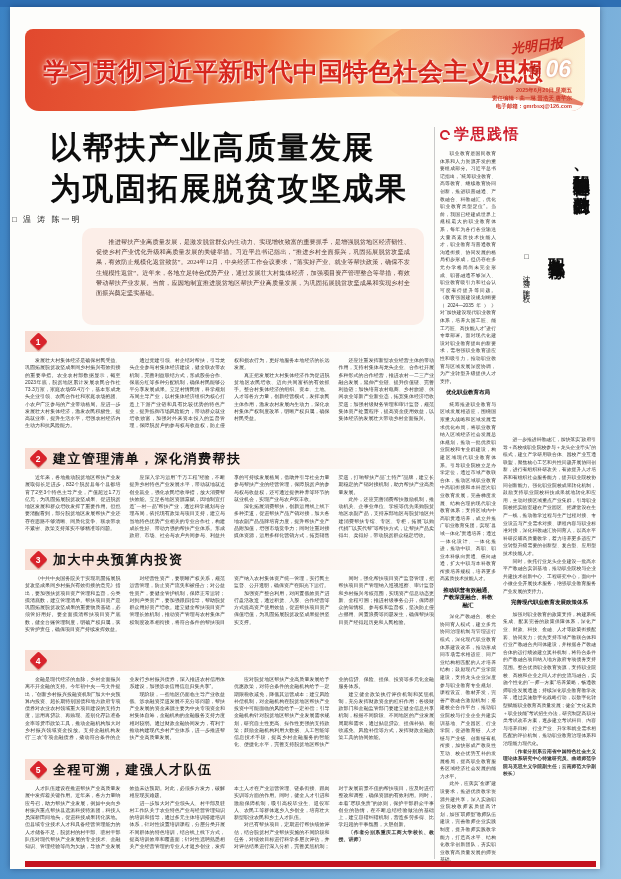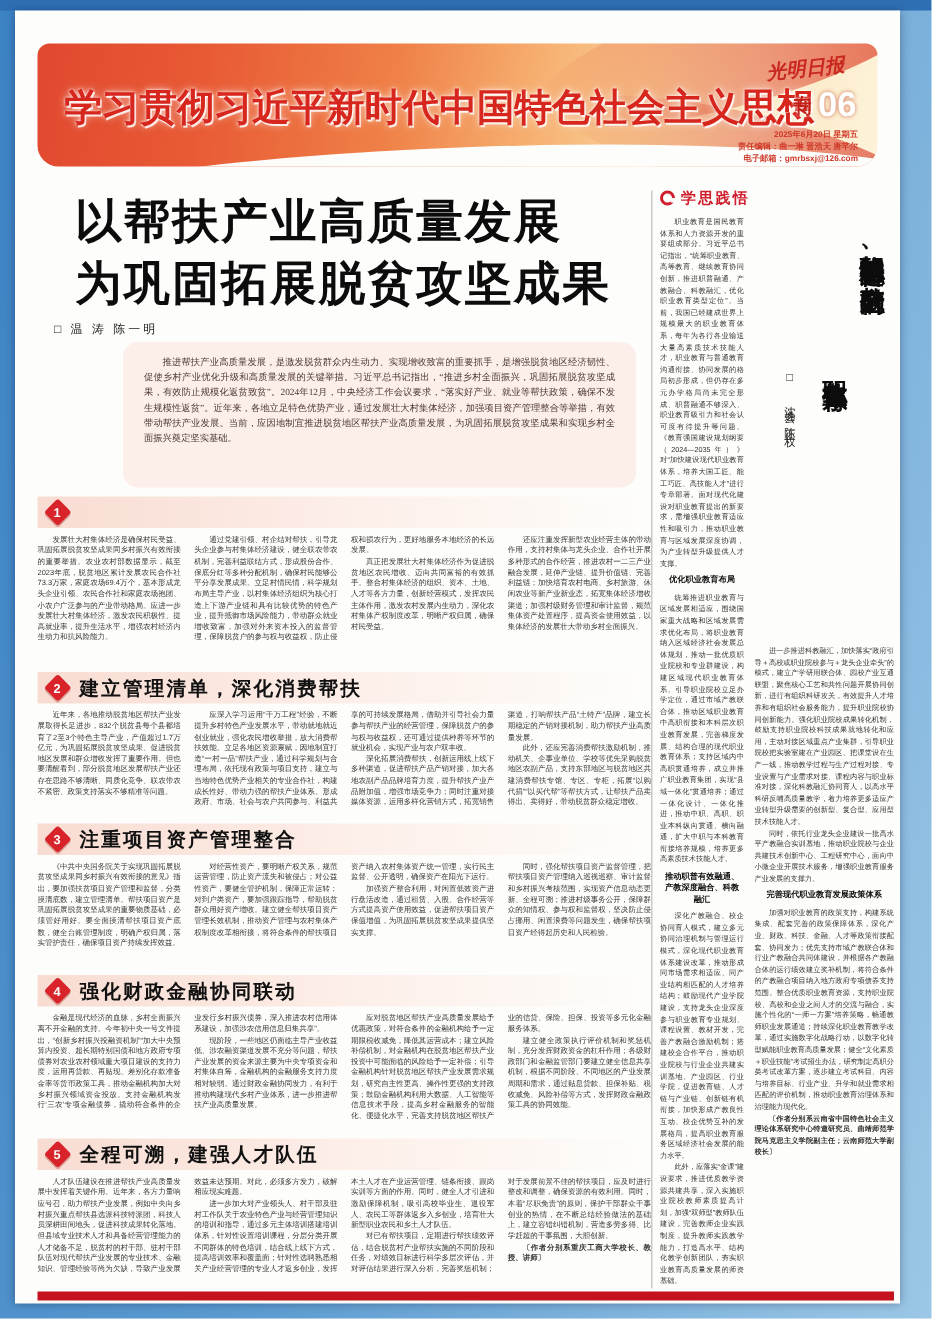--- a/index.html
+++ b/index.html
@@ -38,33 +38,33 @@
   .zhuankan {
     position:absolute; left:501px; top:24px; writing-mode:vertical-rl;
     font-size:12px; font-weight:900; color:#c32017; letter-spacing:3px;
     text-shadow:0 0 2px rgba(255,255,255,.9);
   }
   .masthead-script {
     position:absolute; right:22px; top:8px; font-family:"Liberation Serif", serif;
     font-style:italic; font-weight:bold; font-size:13px; color:#c8281f; transform:rotate(-6deg);
   }
   .page-no { position:absolute; right:14px; top:27px; font-size:23px; font-weight:bold;
-    color:#fff; text-shadow:0 0 3px rgba(180,30,10,.6); }
+    font-style:italic; color:#fff; text-shadow:0 0 3px rgba(180,30,10,.6); }
   .banner-info {
     position:absolute; top:79px; right:28px; z-index:6; text-align:right;
     color:#cf3a2a; font-size:5.5px; line-height:8px; font-weight:bold;
   }
 
   
   .headline {
     position:absolute; left:16px; top:120px; width:410px;
     font-family:"Liberation Serif", serif; font-weight:900; color:#0c0c0c;
     font-size:31px; line-height:41px; letter-spacing:1.5px;margin-left:24px;
   }
-  .byline { position:absolute; left:26px; top:207px; font-size:8px; letter-spacing:2px; color:#222; }
+  .byline { position:absolute; left:2px; top:207px; font-size:8px; letter-spacing:2px; color:#222; }
   .intro {
     position:absolute; left:72px; top:221px; width:342px; height:97px;
     background:#fceee8; border-radius:10px; padding:9px 14px;
     font-family:"Liberation Serif", serif; font-size:6.2px; line-height:10.2px;
     color:#4d3832; text-align:justify; text-indent:2em; overflow:hidden;
   }
 
   
   #sections { position:absolute; left:15px; top:324px; width:409px; }
   .section { margin-bottom:7px; }
@@ -89,21 +89,21 @@
   .section:nth-of-type(3) .sec-body { height:68px; }
   .section:nth-of-type(4) .sec-body { height:76px; }
   .section:nth-of-type(5) .sec-body { height:72px; }
 
   
   .divider-v { position:absolute; left:424px; top:120px; width:1px; height:732px; background:#c9c9c9; }
   .sidebar { position:absolute; left:430px; top:118px; width:156px; }
   .sb-badge { display:flex; align-items:center; gap:4px; margin-bottom:6px; }
   .sb-logo { width:10px; height:10px; border:2.5px solid #cf1f2e; border-radius:50%; position:relative; }
   .sb-logo::after { content:""; position:absolute; right:-3px; top:3px; width:4px; height:3px; background:#fdfdfb; }
-  .sb-badge-text { color:#cf1f2e; font-size:10px; font-weight:900; letter-spacing:1.5px; }
+  .sb-badge-text { color:#cf1f2e; font-size:15px; font-weight:900; letter-spacing:1.5px; }
   .sb-cols { display:flex; gap:7px; }
   .sb-col { font-size:4.8px; line-height:7.6px; text-align:justify; color:#333; overflow:hidden; }
   .sb-col1 { width:56px; height:714px; }
   .sb-col2 { width:93px; height:714px; }
   .sb-p { text-indent:2em; }
   .sb-h { font-weight:900; color:#0d0d0d; font-size:5.5px; line-height:7.4px; text-align:center; margin:4px 2px; }
   .sb-attr { font-weight:bold; text-indent:2em; }
   .v-title-block { position:relative; height:282px; margin-bottom:4px; }
   .vt-main {
     position:absolute; right:2px; top:12px; writing-mode:vertical-rl;
@@ -178,36 +178,35 @@
           <p>深化拓展消费帮扶，创新运用线上线下多种渠道，促进帮扶产品产销对接，加大各地农副产品品牌培育力度，提升帮扶产业产品附加值，增强市场竞争力；同时注重对接媒体资源，运用多样化营销方式，拓宽销售渠道，打响帮扶产品“土特产”品牌，建立长期稳定的产销对接机制，助力帮扶产业高质量发展。</p>
           <p>此外，还应完善消费帮扶激励机制，推动机关、企事业单位、学校等优先采购脱贫地区农副产品，支持东部地区与脱贫地区共建消费帮扶专馆、专区、专柜，拓展“以购代捐”“以买代帮”等帮扶方式，让帮扶产品卖得出、卖得好，带动脱贫群众稳定增收。</p>
         </div>
   </section>
 
   <section class="section">
     <div class="sec-head">
       <div class="badge">
             <span class="badge-num">3</span>
           </div>
-      <h3 class="sec-title">注重项目资产管理整合</h3>
+      <h3 class="sec-title">加大中央预算内投资</h3>
     </div>
     <div class="sec-body">
           <p>《中共中央国务院关于实现巩固拓展脱贫攻坚成果同乡村振兴有效衔接的意见》指出，要加强扶贫项目资产管理和监督，分类摸清底数，建立管理清单。帮扶项目资产是巩固拓展脱贫攻坚成果的重要物质基础，必须管好用好。要全面摸清帮扶项目资产底数，健全台账管理制度，明确产权归属，落实管护责任，确保项目资产持续发挥效益。</p>
           <p>对经营性资产，要明晰产权关系，规范运营管理，防止资产流失和被侵占；对公益性资产，要健全管护机制，保障正常运转；对到户类资产，要加强跟踪指导，帮助脱贫群众用好资产增收。建立健全帮扶项目资产管理长效机制，推动资产管理与农村集体产权制度改革相衔接，将符合条件的帮扶项目资产纳入农村集体资产统一管理，实行民主监督、公开透明，确保资产在阳光下运行。</p>
           <p>加强资产整合利用，对闲置低效资产进行盘活改造，通过租赁、入股、合作经营等方式提高资产使用效益，促进帮扶项目资产保值增值，为巩固拓展脱贫攻坚成果提供坚实支撑。</p>
           <p>同时，强化帮扶项目资产监督管理，把帮扶项目资产管理纳入巡视巡察、审计监督和乡村振兴考核范围，实现资产信息动态更新、全程可溯；推进村级事务公开，保障群众的知情权、参与权和监督权，坚决防止侵占挪用、闲置浪费等问题发生，确保帮扶项目资产经得起历史和人民检验。</p>
         </div>
   </section>
 
   <section class="section">
     <div class="sec-head">
       <div class="badge">
             <span class="badge-num">4</span>
           </div>
-      <h3 class="sec-title">强化财政金融协同联动</h3>
     </div>
     <div class="sec-body">
           <p>金融是现代经济的血脉，乡村全面振兴离不开金融的支持。今年初中央一号文件提出，“创新乡村振兴投融资机制”“加大中央预算内投资、超长期特别国债和地方政府专项债券对农业农村领域重大项目建设的支持力度，运用再贷款、再贴现、差别化存款准备金率等货币政策工具，推动金融机构加大对乡村振兴领域资金投放。支持金融机构发行‘三农’专项金融债券，撬动符合条件的企业发行乡村振兴债券，深入推进农村信用体系建设，加强涉农信用信息归集共享”。</p>
           <p>现阶段，一些地区仍面临主导产业收益低、涉农融资渠道发展不充分等问题，帮扶产业发展的资金来源主要为中央专项资金和村集体自筹，金融机构的金融服务支持力度相对较弱。通过财政金融协同发力，有利于推动构建现代乡村产业体系，进一步推进帮扶产业高质量发展。</p>
           <p>应对脱贫地区帮扶产业高质量发展给予优惠政策，对符合条件的金融机构给予一定期限税收减免，降低其运营成本；建立风险补偿机制，对金融机构在脱贫地区帮扶产业投资中可能面临的风险给予一定补偿；引导金融机构针对脱贫地区帮扶产业发展需求规划，研究自主性更高、操作性更强的支持政策；鼓励金融机构利用大数据、人工智能等信息技术手段，提高乡村金融服务的智能化、便捷化水平，完善支持脱贫地区帮扶产业的信贷、保险、担保、投资等多元化金融服务体系。</p>
           <p>建立健全政策执行评价机制和奖惩机制，充分发挥财政资金的杠杆作用；各级财政部门和金融监管部门要建立健全信息共享机制，根据不同阶段、不同地区的产业发展周期和需求，通过贴息贷款、担保补贴、税收减免、风险补偿等方式，发挥财政金融政策工具的协同效能。</p>
         </div>
   </section>
 
   <section class="section">

